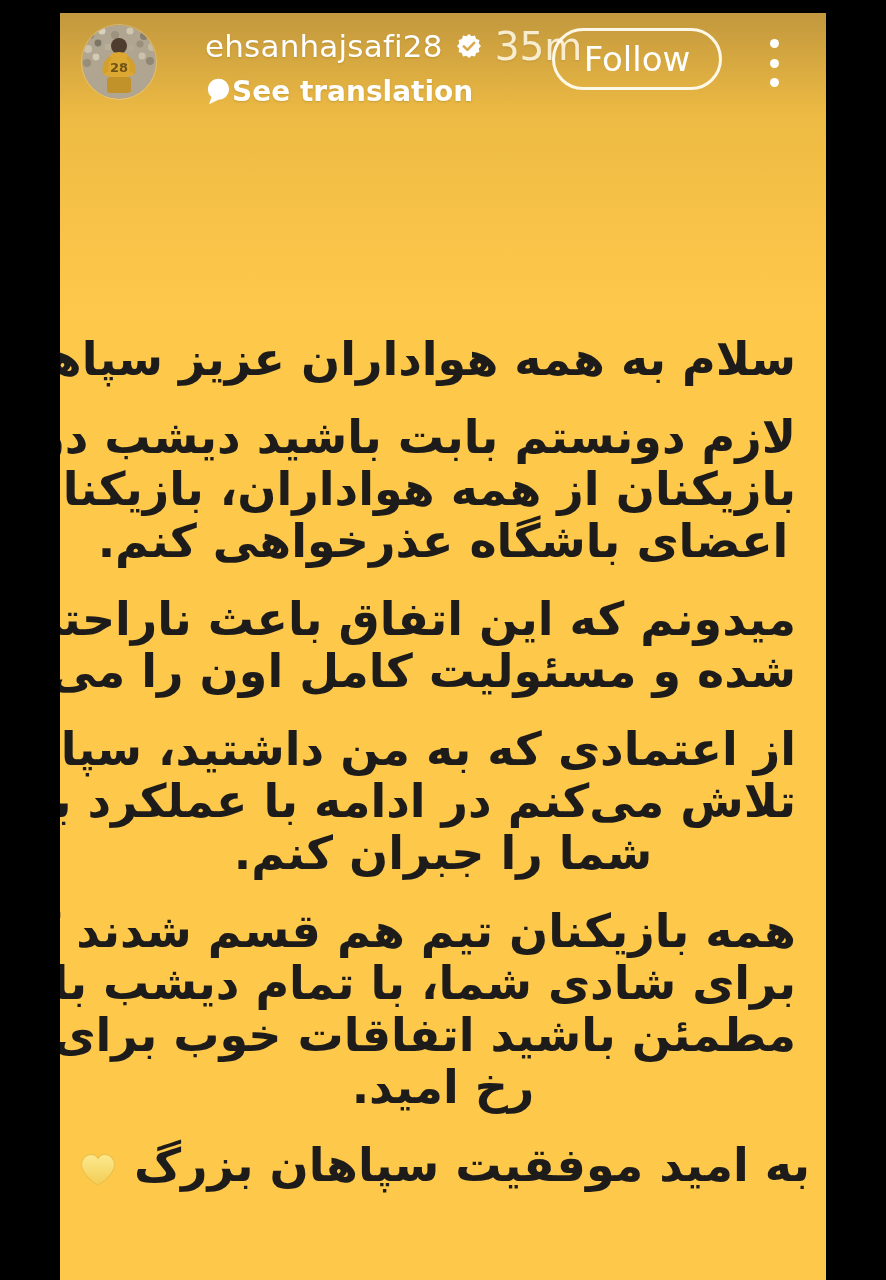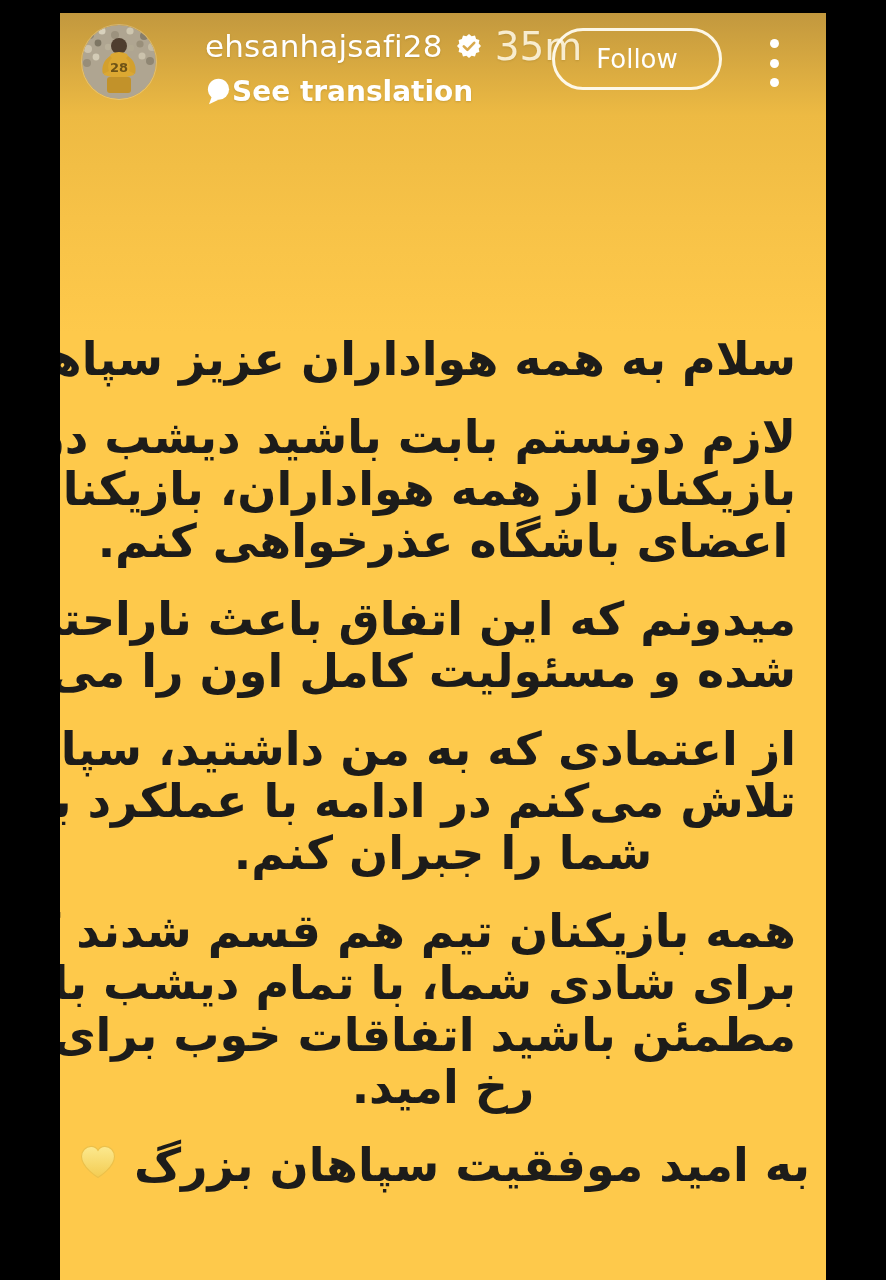--- a/index.html
+++ b/index.html
@@ -53,21 +53,21 @@
     color: #FFFFFF; font-size: 28px; font-weight: bold;
     text-shadow: 0 1px 2px rgba(120,90,20,0.25);
   }
 
   .follow-btn {
     position: absolute; right: 104px; top: 15px;
     width: 170px; height: 62px;
     border: 3px solid rgba(255, 252, 240, 0.95);
     border-radius: 32px;
     background: transparent;
-    color: #FFFFFF; font-size: 26px; font-weight: normal;
+    color: #FFFFFF; font-size: 34px; font-weight: normal;
     font-family: "DejaVu Sans", sans-serif;
     display: flex; align-items: center; justify-content: center;
     cursor: pointer;
   }
 
   .kebab {
     position: absolute; right: 40px; top: 24px;
     width: 24px; height: 52px;
     display: flex; flex-direction: column; align-items: center;
     justify-content: space-between; padding: 2px 0;
@@ -87,21 +87,21 @@
     font-weight: bold;
     font-size: 46px;
     line-height: 52px;
   }
   .para { margin: 0 30px 26px 30px; }
   .para:last-child { margin-bottom: 0; }
   .line { white-space: nowrap; }
 
   .closing-line {
     display: flex; direction: rtl;
-    align-items: flex-start; justify-content: center; gap: 14px;
+    align-items: flex-end; justify-content: center; gap: 14px;
     margin-top: 26px;
   }
   .heart-icon { width: 44px; height: 44px; }
 </style>
 </head>
 <body>
 
 <div class="story">
 
   <div class="header">

